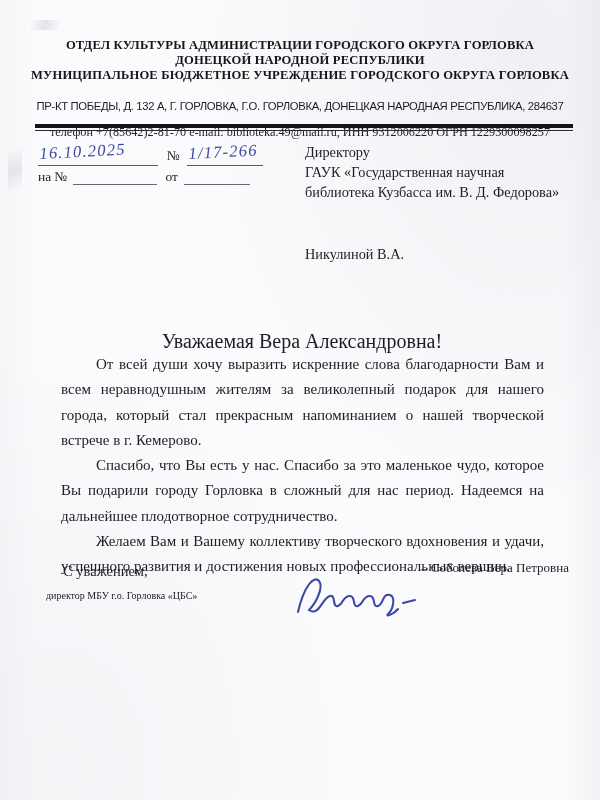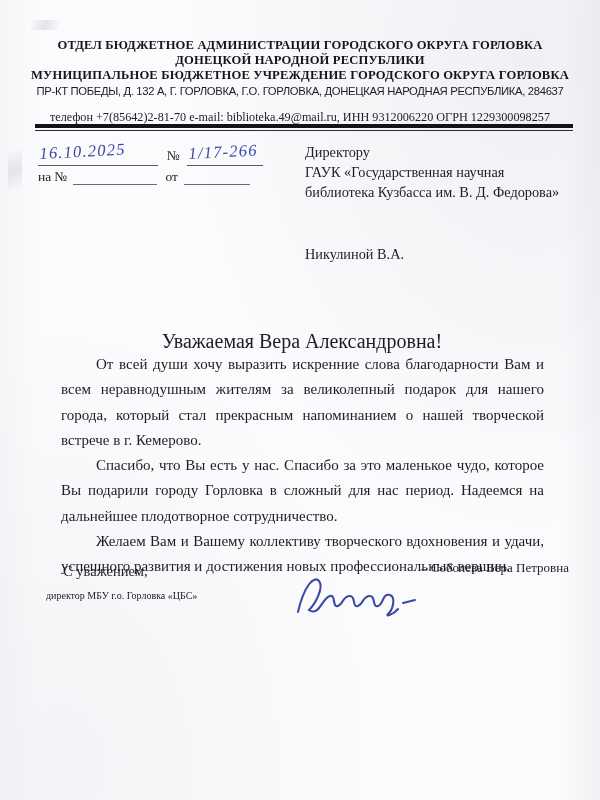--- a/index.html
+++ b/index.html
@@ -8,21 +8,21 @@
     background:#fbfbfd;
     background-image:
       radial-gradient(ellipse at 88% 6%, rgba(190,193,205,0.18), transparent 45%),
       radial-gradient(ellipse at 10% 96%, rgba(190,193,205,0.12), transparent 40%),
       linear-gradient(to right, rgba(200,200,210,0.10), transparent 6%, transparent 94%, rgba(185,185,198,0.14));
     font-family:"Liberation Serif", serif; color:#1f1f1f; overflow:hidden;
   }
   
   .letterhead { position:absolute; top:38px; left:25px; right:25px; text-align:center; }
   .lh-bold { font-weight:bold; font-size:12.6px; line-height:15.2px; letter-spacing:0.15px; color:#16161a; }
-  .lh-address { font-family:"Liberation Sans", sans-serif; font-size:11.3px; letter-spacing:-0.35px; line-height:13.5px; margin-top:1px; color:#1c1c22; }
+  .lh-address { font-family:"Liberation Sans", sans-serif; font-size:11.3px; letter-spacing:-0.35px; line-height:13.5px; margin-top:16px; color:#1c1c22; }
   .lh-contacts { font-size:12.2px; line-height:13px; margin-top:13px; color:#1c1c22; }
   .rule { position:absolute; top:124px; left:35px; right:27px; height:0;
           border-top:4px solid #141418; }
   .rule:after { content:""; display:block; margin-top:2px; border-top:1.6px solid #2a2a30; }
   
   .ref { position:absolute; top:141px; left:38px; width:230px; font-size:13.5px; }
   .ref-row1 { display:flex; align-items:flex-end; height:25px; }
   .u-date { display:inline-block; width:120px; border-bottom:1.2px solid #5a5a60; height:24px; position:relative; }
   .u-num  { display:inline-block; width:76px;  border-bottom:1.2px solid #5a5a60; height:24px; position:relative; margin-left:7px; }
   .hand { position:absolute; left:2px; bottom:1px; white-space:nowrap;
@@ -55,21 +55,21 @@
 </style>
 </head>
 <body>
 
 <div class="page">
 
   <div class="smudge s1"></div>
   <div class="smudge s2"></div>
 
   <header class="letterhead">
-    <div class="lh-bold">ОТДЕЛ БЮДЖЕТНОЕ АДМИНИСТРАЦИИ ГОРОДСКОГО ОКРУГА ГОРЛОВКА</div>
+    <div class="lh-bold">ОТДЕЛ КУЛЬТУРЫ АДМИНИСТРАЦИИ ГОРОДСКОГО ОКРУГА ГОРЛОВКА</div>
     <div class="lh-bold">ДОНЕЦКОЙ НАРОДНОЙ РЕСПУБЛИКИ</div>
     <div class="lh-bold">МУНИЦИПАЛЬНОЕ БЮДЖЕТНОЕ УЧРЕЖДЕНИЕ ГОРОДСКОГО ОКРУГА ГОРЛОВКА</div>
     <div class="lh-address">ПР-КТ ПОБЕДЫ, Д. 132 А, Г. ГОРЛОВКА, Г.О. ГОРЛОВКА, ДОНЕЦКАЯ НАРОДНАЯ РЕСПУБЛИКА, 284637</div>
     <div class="lh-contacts">телефон +7(85642)2-81-70 e-mail: biblioteka.49@mail.ru,  ИНН 9312006220 ОГРН 1229300098257</div>
   </header>
 
   <div class="rule"></div>
 
   <div class="ref">
     <div class="ref-row1">

